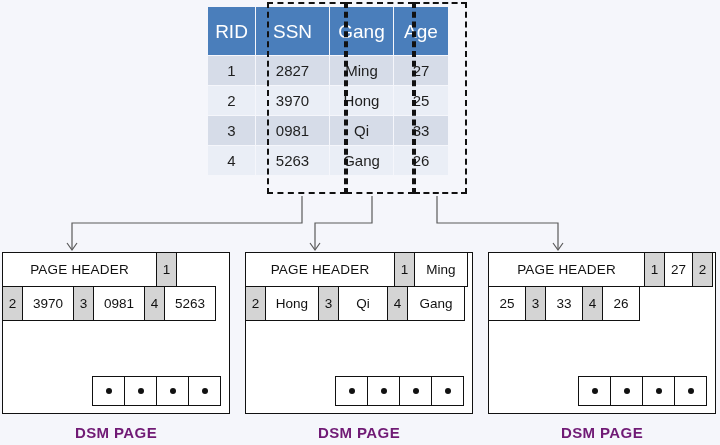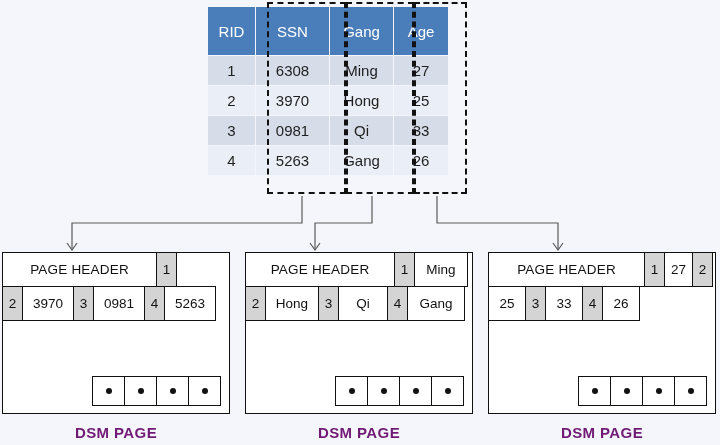--- a/index.html
+++ b/index.html
@@ -40,21 +40,21 @@
     vertical-align: middle;
     font-size: 15px;
     font-weight: normal;
     border: 1px solid #f5f6fb;
   }
   .source-table th {
     background: #4a7ebb;
     color: #ffffff;
     height: 48px;
     line-height: 17px;
-    font-size: 15px;
+    font-size: 19px;
   }
   .source-table td {
     height: 29px;
     color: #1f1f1f;
   }
   .row-a td { background: #d6dce8; }
   .row-b td { background: #eaeef6; }
 
   .col-rid  { width: 48px; }
   .col-ssn  { width: 74px; }
@@ -187,21 +187,21 @@
       <tr>
         <th>RID</th>
         <th>SSN</th>
         <th>Gang</th>
         <th>Age</th>
       </tr>
     </thead>
     <tbody>
       <tr class="row-a">
         <td>1</td>
-        <td>6308</td>
+        <td>2827</td>
         <td>Ming</td>
         <td>27</td>
       </tr>
       <tr class="row-b">
         <td>2</td>
         <td>3970</td>
         <td>Hong</td>
         <td>25</td>
       </tr>
       <tr class="row-a">

